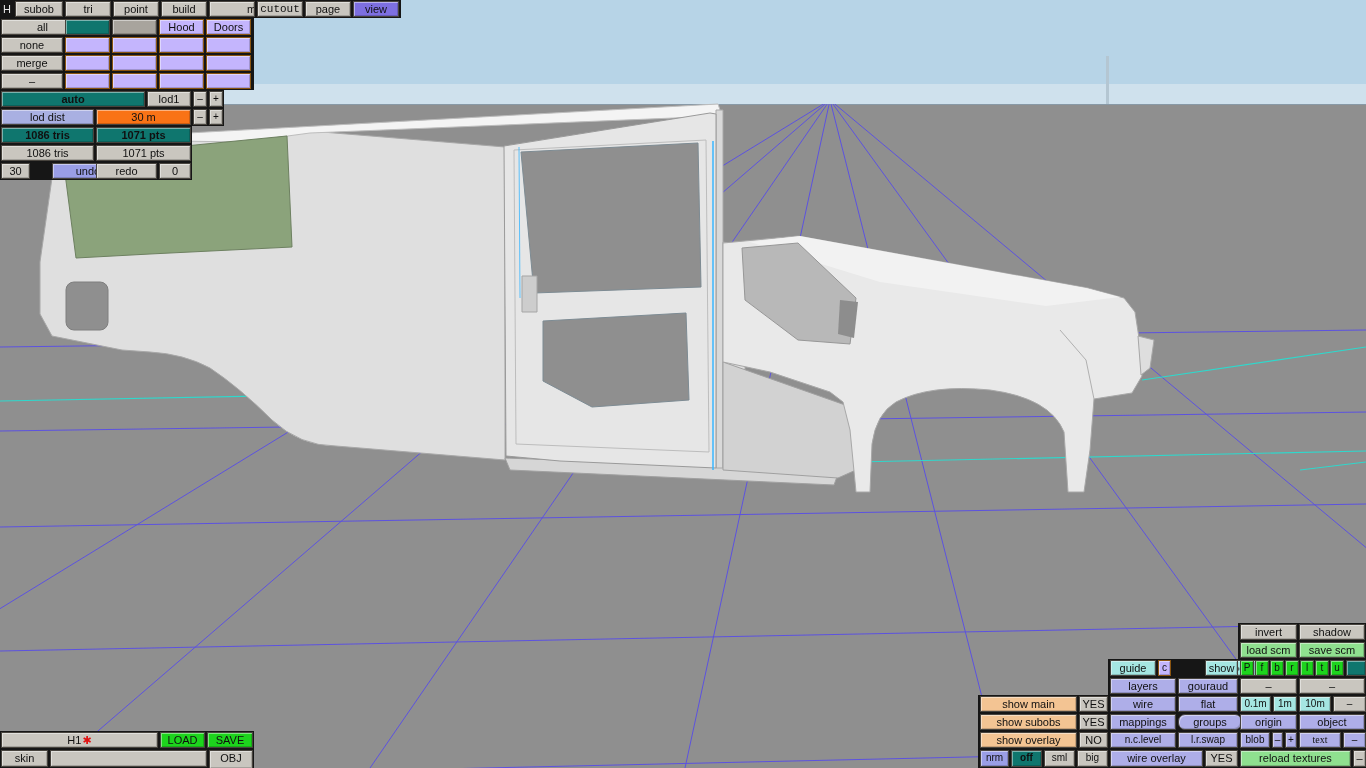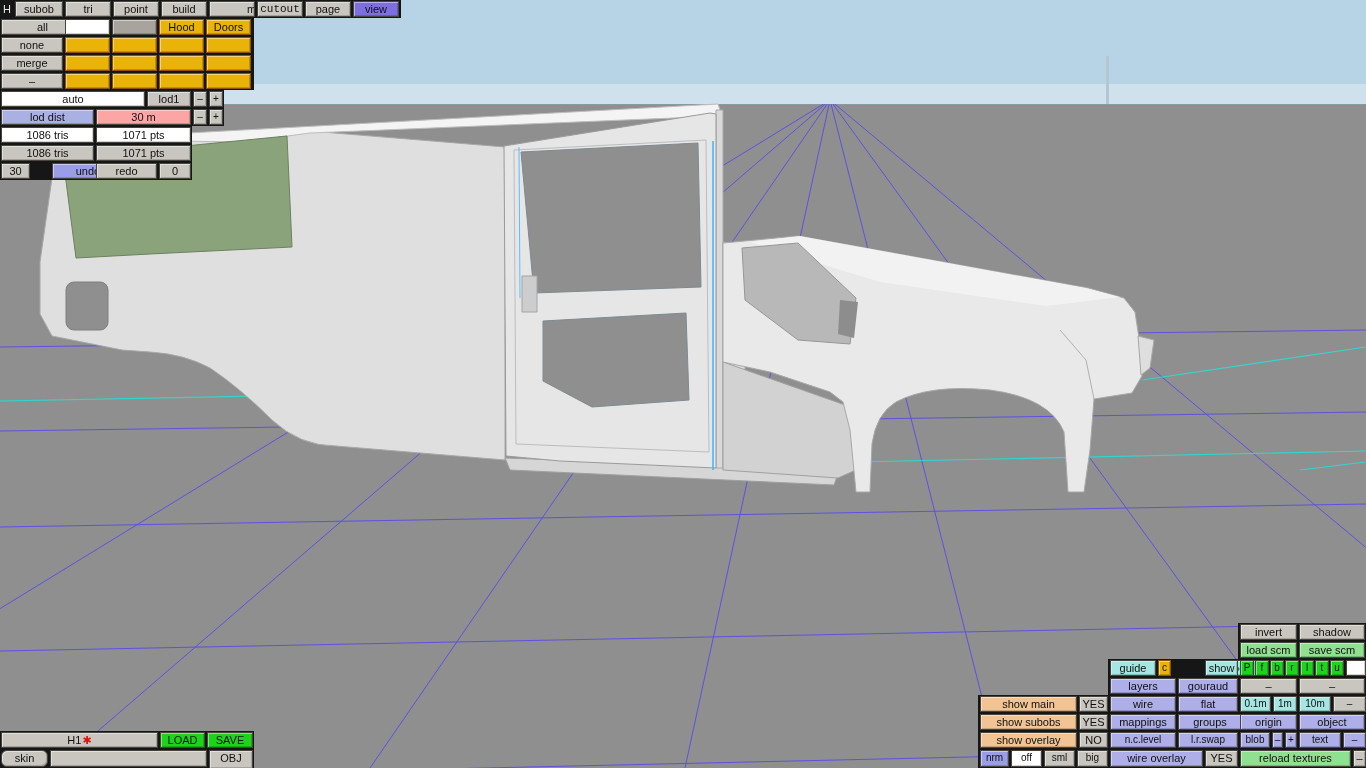--- a/index.html
+++ b/index.html
@@ -5,26 +5,26 @@
   html,body{margin:0;padding:0;background:#000;}
   #screen{position:relative;width:1366px;height:768px;overflow:hidden;
           font-family:"Liberation Sans",sans-serif;background:#8f8f8f;}
   .bk{position:absolute;background:#161616;}
   .cell{position:absolute;height:16px;line-height:14px;font-size:11px;text-align:center;
         color:#101010;box-sizing:border-box;border:1px solid #47433d;overflow:hidden;white-space:nowrap;
         box-shadow:inset 1px 1px 0 rgba(255,255,255,.45), inset -1px -1px 0 rgba(0,0,0,.18);}
   .sm{font-size:10px;}
   .gray{background:#c9c6bf;}
   .dgray{background:#a8a49d;}
-  .yellow{background:#ffffff;}
-  .orange{background:#eab308;border-color:#8a5410;}
+  .yellow{background:#0f766e;font-weight:bold;}
+  .orange{background:#c4b5fd;border-color:#8a5410;}
   .lav{background:#aeaee8;}
   .peri{background:#9a9ee6;}
   .periwink{background:#a9b0e2;}
-  .lightlav{background:#fca5a5;text-align:center;}
+  .lightlav{background:#f97316;text-align:center;}
   .cyanc{background:#a5e6e2;}
   .peach{background:#f3c493;}
   .green{background:#8fe08f;}
   .bgreen{background:#1dd41d;}
   .active{background:#7d6fe0;}
   .darkcell{background:#161616;color:#e8e8e8;border-color:#161616;box-shadow:none;}
   .star{color:#e01010;margin-left:1px;}
   svg{position:absolute;left:0;top:0;}
 </style>
 </head>
@@ -166,21 +166,21 @@
   <div class="cell peri" style="left:32px;top:163px;width:72px;margin-left:20px;">undo</div>
   <div class="cell gray" style="left:96px;top:163px;width:61px;">redo</div>
   <div class="cell gray" style="left:159px;top:163px;width:32px;">0</div>
 
   <div class="bk" style="left:0;top:731px;width:254px;height:37px;"></div>
   <div class="cell gray" style="left:1px;top:732px;width:157px;">
     <span>H1</span><span class="star">✱</span>
   </div>
   <div class="cell bgreen" style="left:160px;top:732px;width:45px;">LOAD</div>
   <div class="cell bgreen" style="left:207px;top:732px;width:46px;">SAVE</div>
-  <div class="cell gray" style="left:1px;top:750px;width:47px;height:17px;border-radius:6px;">skin</div>
+  <div class="cell gray" style="left:1px;top:750px;width:47px;height:17px;">skin</div>
   <div class="cell gray" style="left:50px;top:750px;width:157px;height:17px;"></div>
   <div class="cell gray" style="left:209px;top:750px;width:44px;height:19px;">OBJ</div>
 
   <div class="bk" style="left:1238px;top:623px;width:128px;height:37px;"></div>
   <div class="bk" style="left:1108px;top:659px;width:258px;height:37px;"></div>
   <div class="bk" style="left:978px;top:695px;width:388px;height:73px;"></div>
 
   <div class="cell gray" style="left:1240px;top:624px;width:57px;">invert</div>
   <div class="cell gray" style="left:1299px;top:624px;width:66px;">shadow</div>
 
@@ -210,32 +210,32 @@
   <div class="cell lav" style="left:1110px;top:696px;width:66px;">wire</div>
   <div class="cell lav" style="left:1178px;top:696px;width:60px;">flat</div>
   <div class="cell cyanc sm" style="left:1240px;top:696px;width:31px;">0.1m</div>
   <div class="cell cyanc sm" style="left:1273px;top:696px;width:24px;">1m</div>
   <div class="cell cyanc sm" style="left:1299px;top:696px;width:32px;">10m</div>
   <div class="cell gray sm" style="left:1333px;top:696px;width:33px;">–</div>
 
   <div class="cell peach" style="left:980px;top:714px;width:97px;">show subobs</div>
   <div class="cell gray" style="left:1079px;top:714px;width:29px;">YES</div>
   <div class="cell lav" style="left:1110px;top:714px;width:66px;">mappings</div>
-  <div class="cell lav" style="left:1178px;top:714px;width:64px;">groups</div>
+  <div class="cell lav" style="left:1178px;top:714px;width:64px;border-radius:7px;">groups</div>
   <div class="cell lav" style="left:1240px;top:714px;width:57px;">origin</div>
   <div class="cell lav" style="left:1299px;top:714px;width:66px;">object</div>
 
   <div class="cell peach" style="left:980px;top:732px;width:97px;">show overlay</div>
   <div class="cell gray" style="left:1079px;top:732px;width:29px;">NO</div>
   <div class="cell lav sm" style="left:1110px;top:732px;width:66px;">n.c.level</div>
   <div class="cell lav sm" style="left:1178px;top:732px;width:60px;">l.r.swap</div>
   <div class="cell lav sm" style="left:1240px;top:732px;width:30px;">blob</div>
   <div class="cell lav sm" style="left:1272px;top:732px;width:11px;">–</div>
   <div class="cell lav sm" style="left:1285px;top:732px;width:12px;">+</div>
-  <div class="cell lav sm" style="left:1299px;top:732px;width:42px;">text</div>
+  <div class="cell lav sm" style="left:1299px;top:732px;width:42px;font-family:Liberation Serif, serif;">text</div>
   <div class="cell lav sm" style="left:1343px;top:732px;width:23px;">–</div>
 
   <div class="cell peri sm" style="left:980px;top:750px;width:29px;height:17px;">nrm</div>
   <div class="cell yellow sm" style="left:1011px;top:750px;width:31px;height:17px;">off</div>
   <div class="cell gray sm" style="left:1044px;top:750px;width:31px;height:17px;">sml</div>
   <div class="cell gray sm" style="left:1077px;top:750px;width:31px;height:17px;">big</div>
   <div class="cell lav" style="left:1110px;top:750px;width:93px;height:17px;">wire overlay</div>
   <div class="cell gray" style="left:1205px;top:750px;width:33px;height:17px;">YES</div>
   <div class="cell green" style="left:1240px;top:750px;width:111px;height:17px;">reload textures</div>
   <div class="cell gray" style="left:1353px;top:750px;width:13px;height:17px;">–</div>

